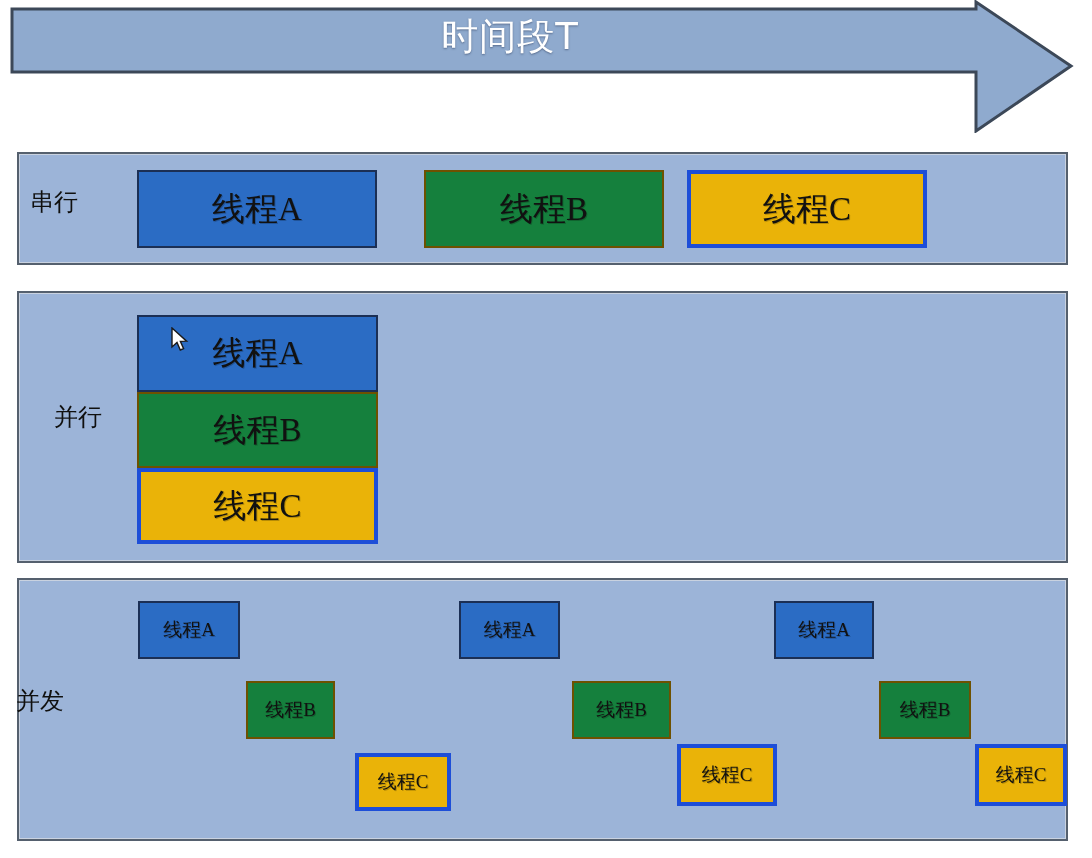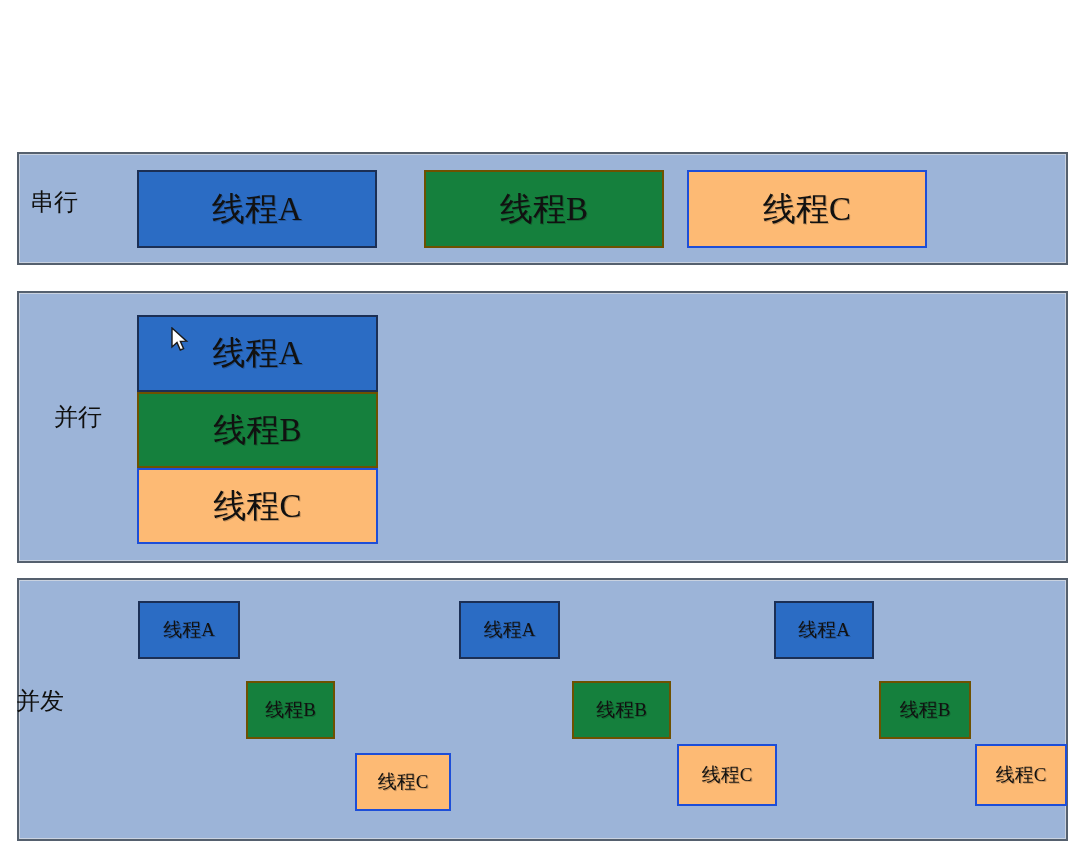--- a/index.html
+++ b/index.html
@@ -66,37 +66,43 @@
     display: flex;
     align-items: center;
     justify-content: center;
     color: #111111;
     font-family: Liberation Serif, serif;
     white-space: nowrap;
     text-shadow: 1px 1px 0 rgba(0,0,0,0.22);
   }
   .tbox.A { background: #2B6CC4; border: 2px solid #1b2f55; }
   .tbox.B { background: #15803d; border: 2px solid #6d5100; }
-  .tbox.C { background: #fdba74; border: 2px solid #1d4ed8; }
+  .tbox.C { background: #eab308; border: 4px solid #1d4ed8; }
 
   .tbox.big   { font-size: 33px; }
   .tbox.stack { font-size: 33px; }
   .tbox.small { font-size: 19px; }
 
   
   .cursor {
     position: absolute;
     pointer-events: none;
   }
 </style>
 </head>
 <body>
 
 <div id="canvas">
 
+  <div class="time-arrow">
+    <svg width="1064" height="133" viewBox="0 0 1064 133" xmlns="http://www.w3.org/2000/svg">
+      <polygon points="2,9 966,9 966,2 1061,66 966,131 966,72 2,72" fill="#8FAACE" stroke="#3C4858" stroke-width="3" stroke-linejoin="miter"></polygon>
+    </svg>
+    <div class="time-arrow-label">时间段T</div>
+  </div>
 
   <div class="panel" style="left:17px; top:152px; width:1051px; height:113px;"></div>
   <div class="panel-label" style="left:30px; top:186px;">串行</div>
 
   <div class="tbox A big" style="left:137px; top:170px; width:240px; height:78px;">线程A</div>
   <div class="tbox B big" style="left:424px; top:170px; width:240px; height:78px;">线程B</div>
   <div class="tbox C big" style="left:687px; top:170px; width:240px; height:78px;">线程C</div>
 
   <div class="panel" style="left:17px; top:291px; width:1051px; height:272px;"></div>
   <div class="panel-label" style="left:30px; top:401px;margin-left:24px;">并行</div>

